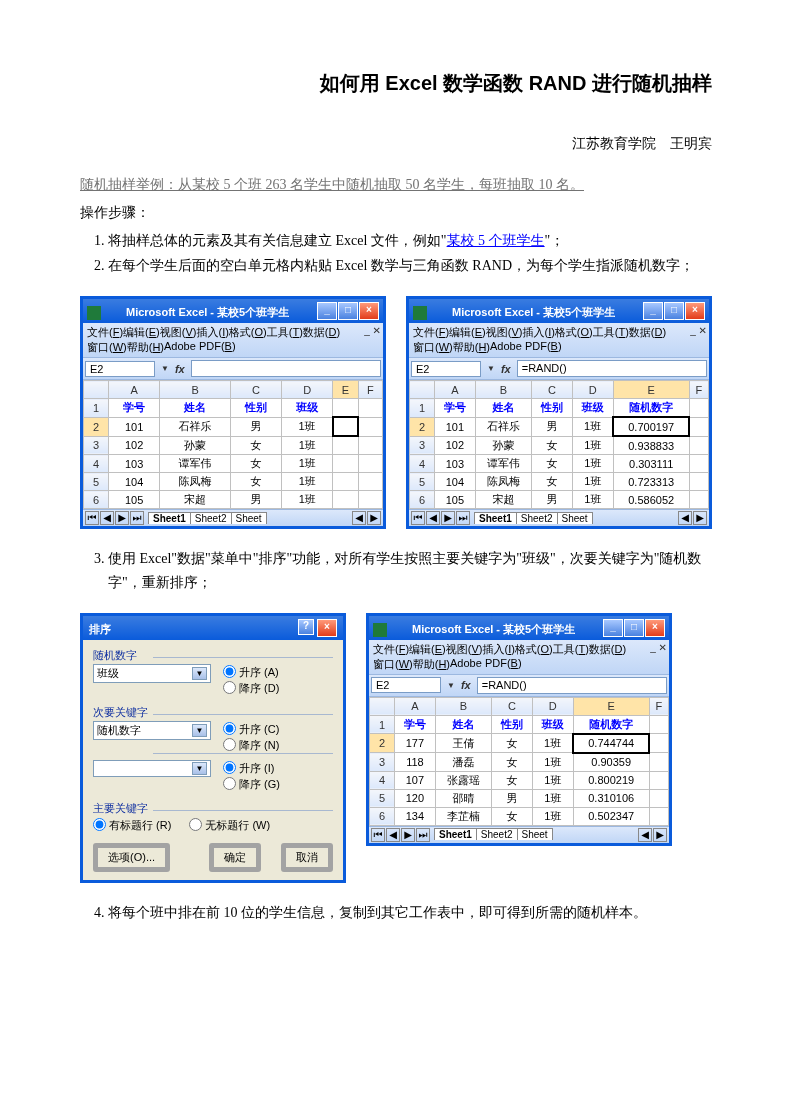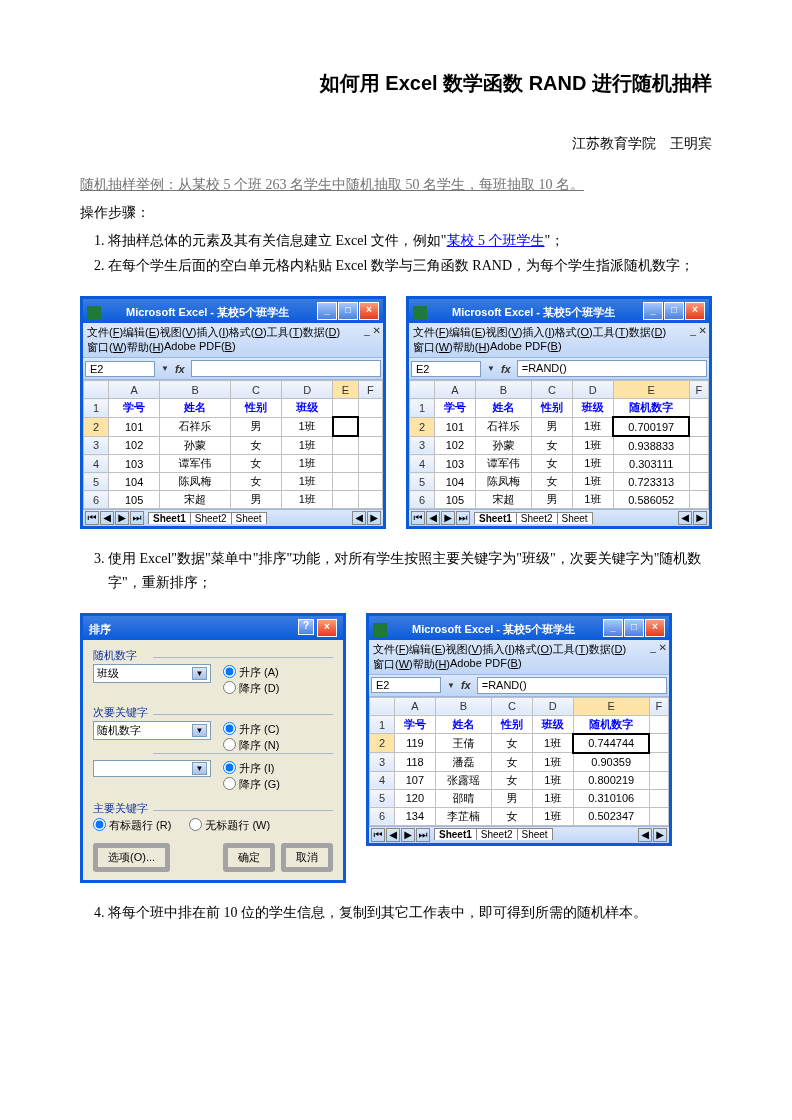--- a/index.html
+++ b/index.html
@@ -363,21 +363,21 @@
             <div class="grpline"></div>
           <div class="grprow">
             <div class="radios" style="display:flex;gap:18px;">
               <label><input type="radio" checked="" style=""><span>有标题行 (R)</span></label>
               <label><input type="radio" style=""><span>无标题行 (W)</span></label>
             </div>
           </div>
         </div>
         <div class="dlgbtns">
           <button>选项(O)...</button>
-          <div style="display:flex;gap:6px;align-items:center;">
+          <div style="display:flex;gap:20px;align-items:center;">
             <button>确定</button>
             <button>取消</button>
           </div>
         </div>
       </div>
     </div>
     <div id="excel-c">
         <div class="win">
     <div class="titlebar">
       <span class="ico"></span>
@@ -422,21 +422,21 @@
                 <th class="rh">1</th>
                 <td class="hdr-blue">学号</td>
                 <td class="hdr-blue">姓名</td>
                 <td class="hdr-blue">性别</td>
                 <td class="hdr-blue">班级</td>
                 <td class="hdr-blue">随机数字</td>
                 <td></td>
               </tr>
               <tr>
     <th class="rh selrow">2</th>
-    <td>119</td>
+    <td>177</td>
     <td>王倩</td>
     <td>女</td>
     <td>1班</td>
     <td class="selcell">0.744744</td>
     <td></td>
               </tr>
               <tr>
     <th class="rh ">3</th>
     <td>118</td>
     <td>潘磊</td>

